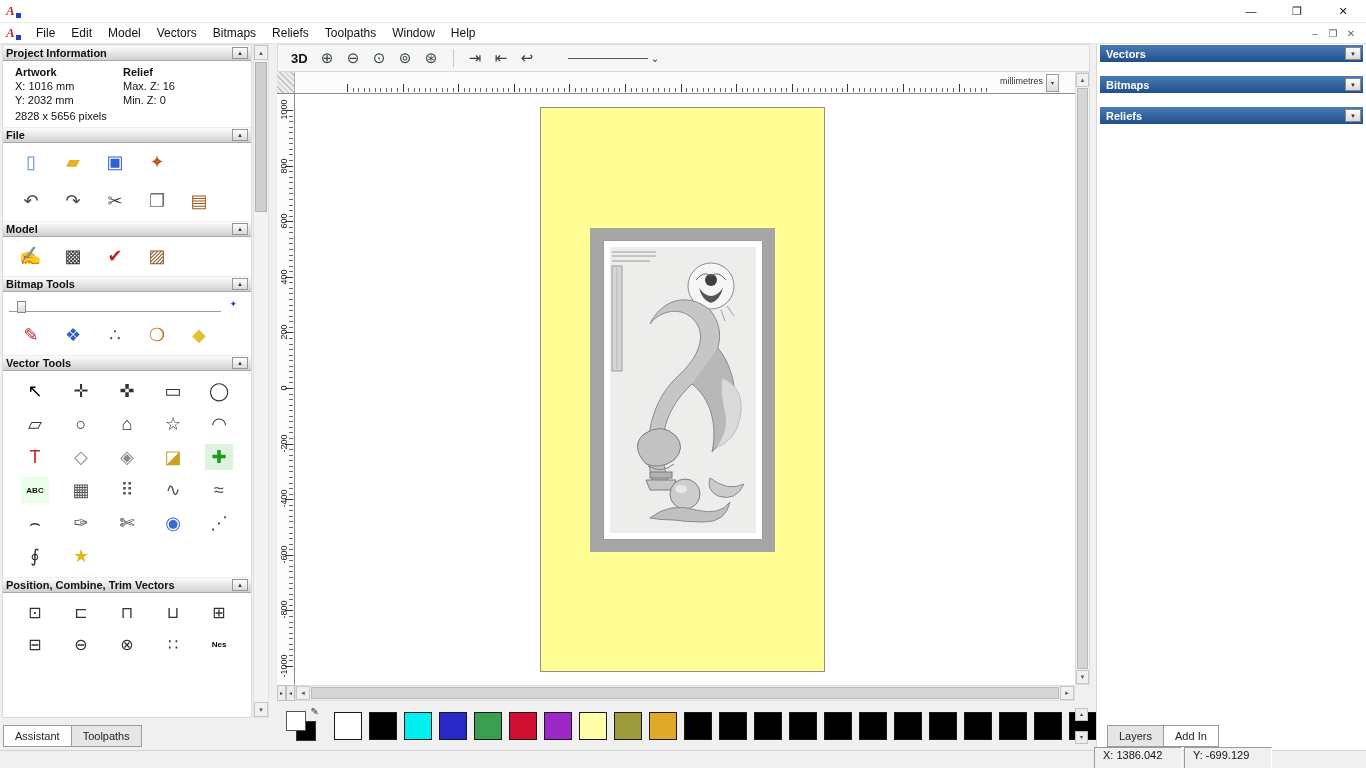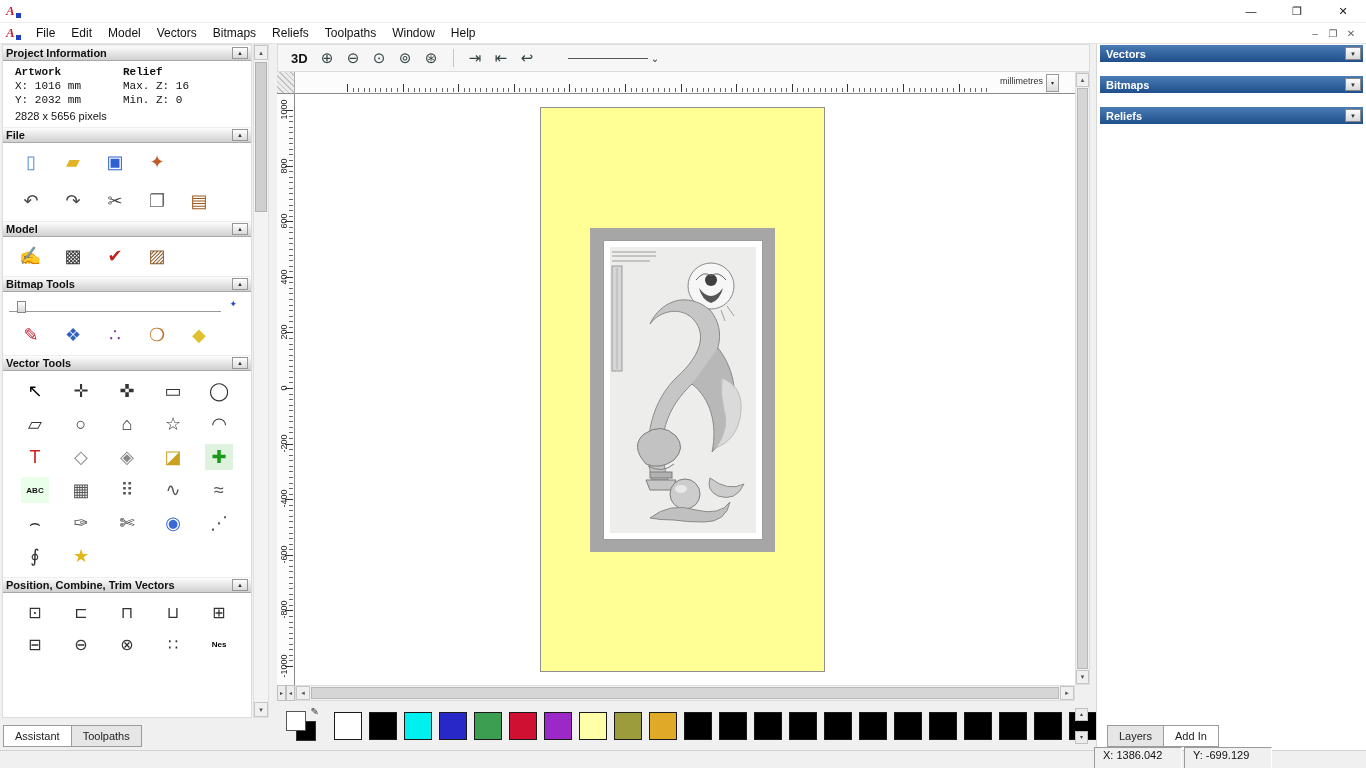--- a/index.html
+++ b/index.html
@@ -14,21 +14,21 @@
 
 .menubar{position:absolute;left:0;top:23px;width:1366px;height:21px;background:#fff;display:flex;align-items:center;font-size:12px;border-bottom:1px solid #e4e4e4;}
 .menu-item{padding:2px 8px;}
 .mdi-controls{margin-left:auto;display:flex;margin-right:6px;color:#666;}
 .mdi-btn{width:18px;text-align:center;font-size:10px;}
 
 .assistant{position:absolute;left:0;top:44px;width:277px;height:706px;background:#f0f0f0;}
 .panel-body{position:absolute;left:2px;top:0;width:250px;height:674px;background:#fff;border:1px solid #dcdcdc;overflow:hidden;}
 .section-header{height:16px;background:linear-gradient(#fdfdfd,#d0d0d0);border-top:1px solid #eee;border-bottom:1px solid #a8a8a8;display:flex;align-items:center;padding:0 3px;font-size:11px;font-weight:bold;}
 .collapse-btn{margin-left:auto;width:16px;height:12px;background:linear-gradient(#fff,#dadada);border:1px solid #979797;font-size:6px;line-height:11px;text-align:center;color:#333;}
-.info-grid{display:grid;grid-template-columns:108px 1fr;padding:5px 0 2px 12px;font-size:11px;row-gap:2px;font-family:Liberation Mono, monospace;}
+.info-grid{display:grid;grid-template-columns:108px 1fr;padding:5px 0 2px 12px;font-size:11px;row-gap:2px;}
 .info-grid .hdr{font-weight:bold;}
 .pixels-line{padding:2px 0 5px 12px;font-size:11px;}
 .tool-row{display:flex;gap:14px;padding:6px 0 7px 14px;align-items:center;}
 .tool{width:28px;height:26px;display:flex;align-items:center;justify-content:center;font-size:18px;}
 .tool span{pointer-events:none;}
 .tool.small span{font-size:8px;font-weight:bold;}
 .vector-grid{display:grid;grid-template-columns:repeat(5,1fr);gap:7px 2px;padding:7px 10px 8px 10px;}
 .vector-grid .tool{margin:0 auto;}
 .pos-grid{display:grid;grid-template-columns:repeat(5,1fr);gap:6px 2px;padding:6px 10px;}
 .pos-grid .tool{margin:0 auto;font-size:16px;}

